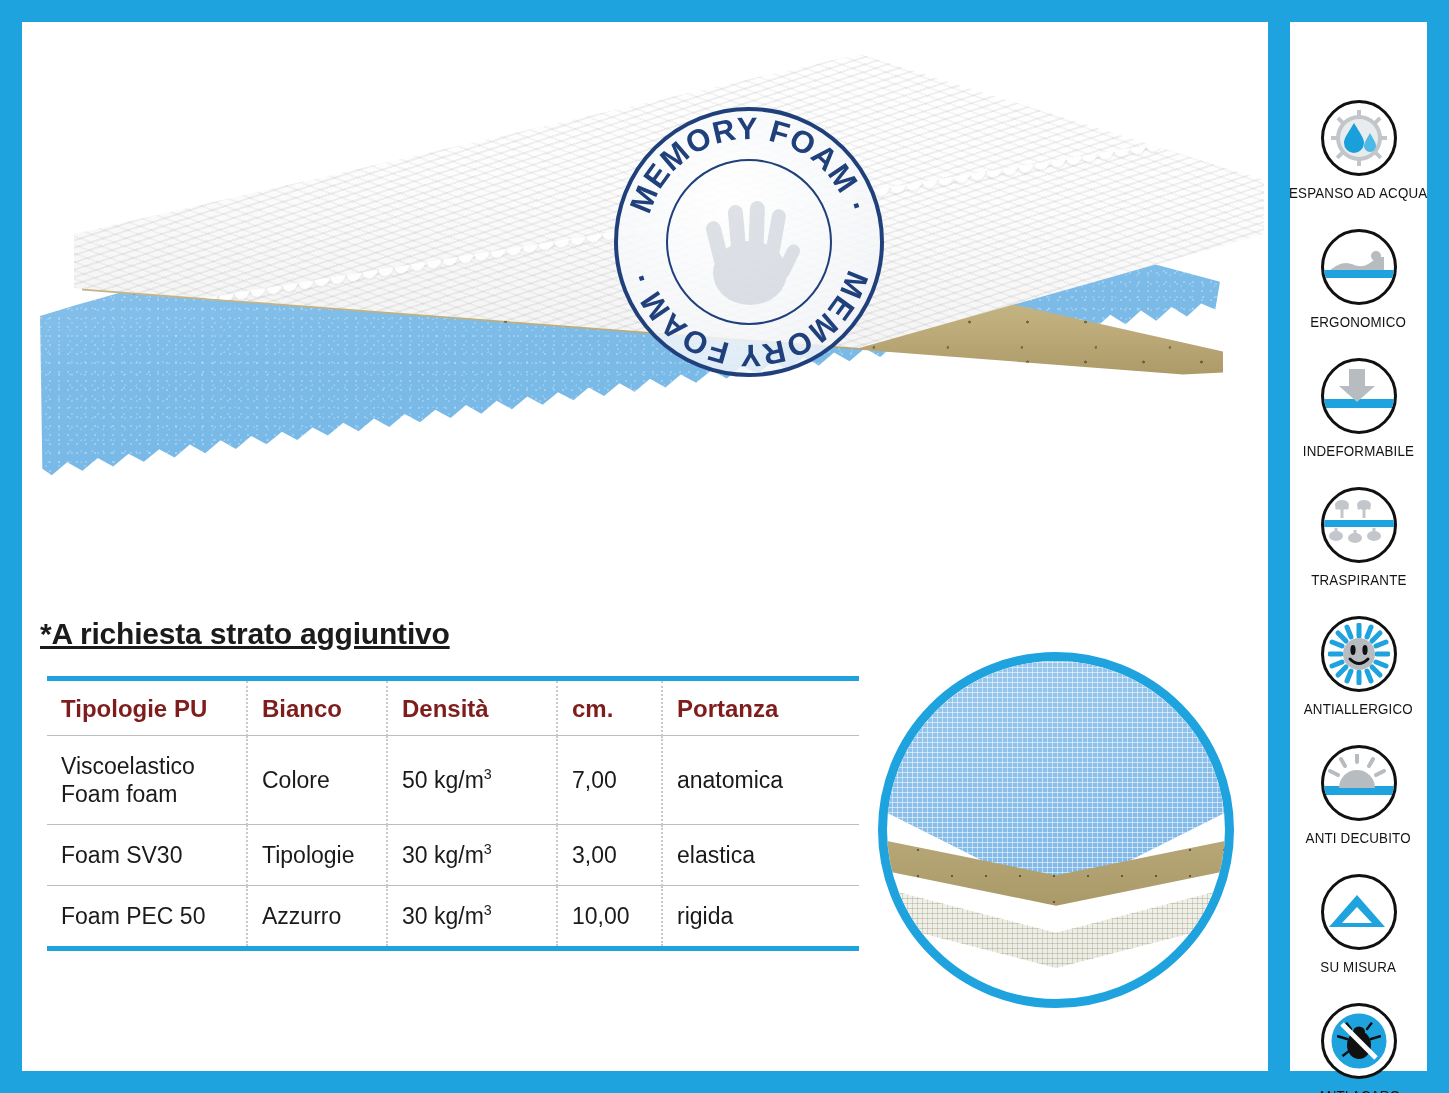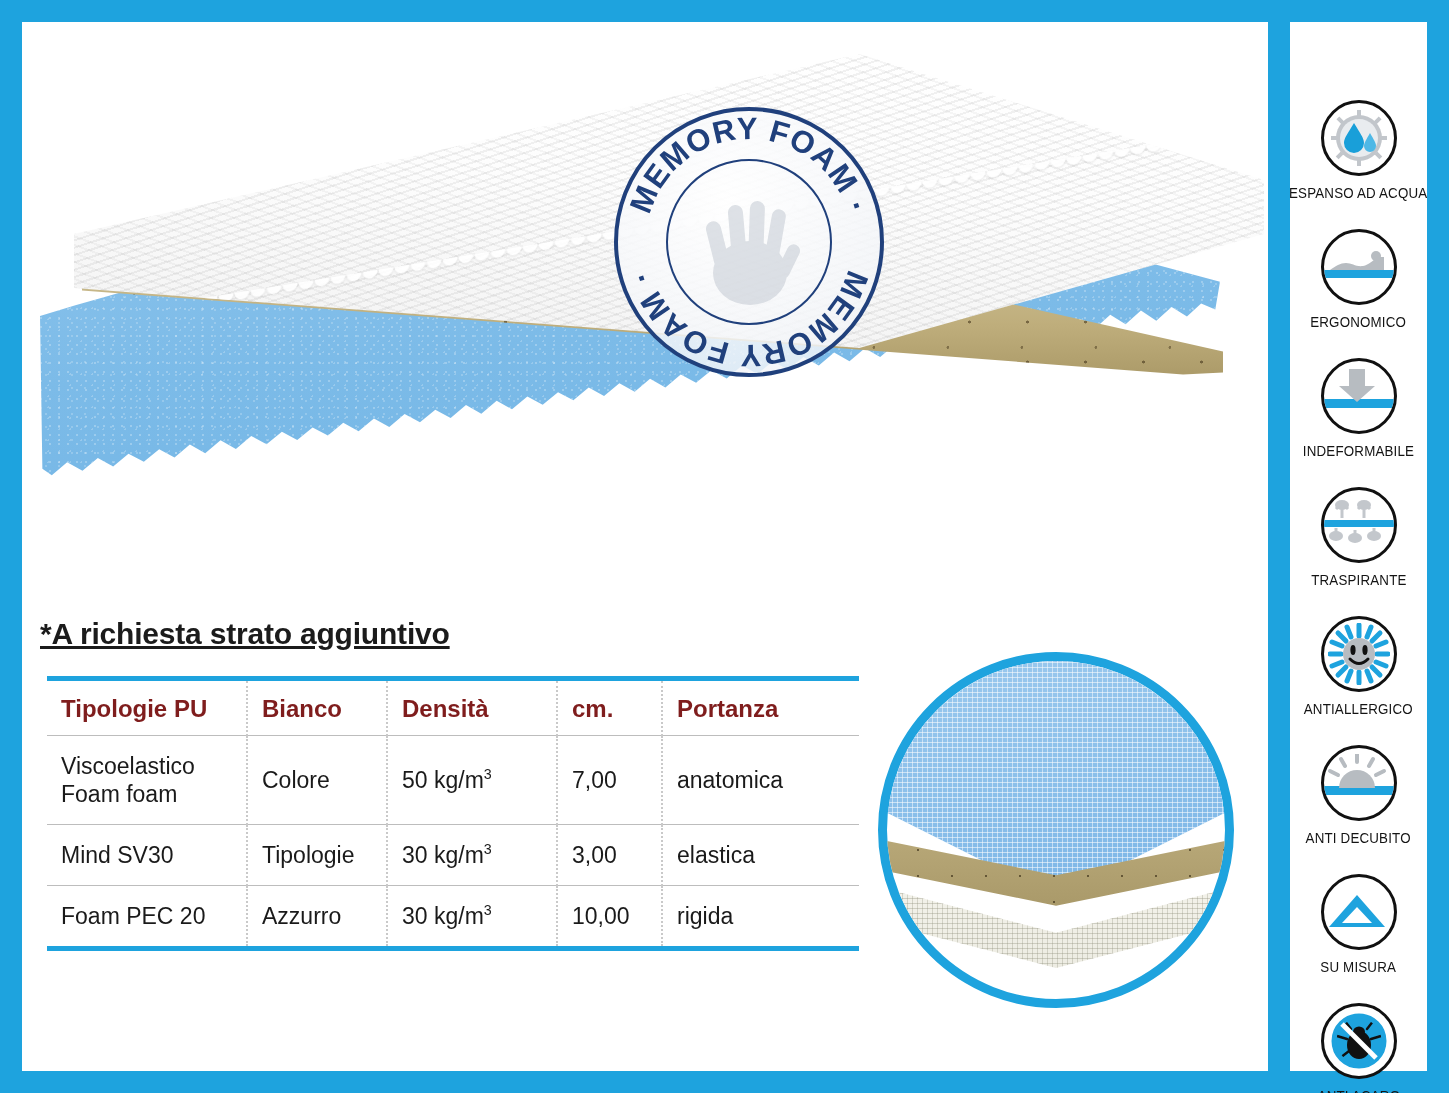--- a/index.html
+++ b/index.html
@@ -288,28 +288,28 @@
       <td class="twoline">
         <span>Viscoelastico</span><br>
         <span>Foam foam</span>
       </td>
       <td>Colore</td>
       <td><span>50 kg/m</span><sup>3</sup></td>
       <td>7,00</td>
       <td>anatomica</td>
     </tr>
     <tr>
-      <td>Mind SV30</td>
+      <td>Foam SV30</td>
       <td>Tipologie</td>
       <td><span>30 kg/m</span><sup>3</sup></td>
       <td>3,00</td>
       <td>elastica</td>
     </tr>
     <tr>
-      <td>Foam PEC 20</td>
+      <td>Foam PEC 50</td>
       <td>Azzurro</td>
       <td><span>30 kg/m</span><sup>3</sup></td>
       <td>10,00</td>
       <td>rigida</td>
     </tr>
   </tbody>
 </table>
 
 <div id="detail-photo">
   <div class="dp-blue"></div>

